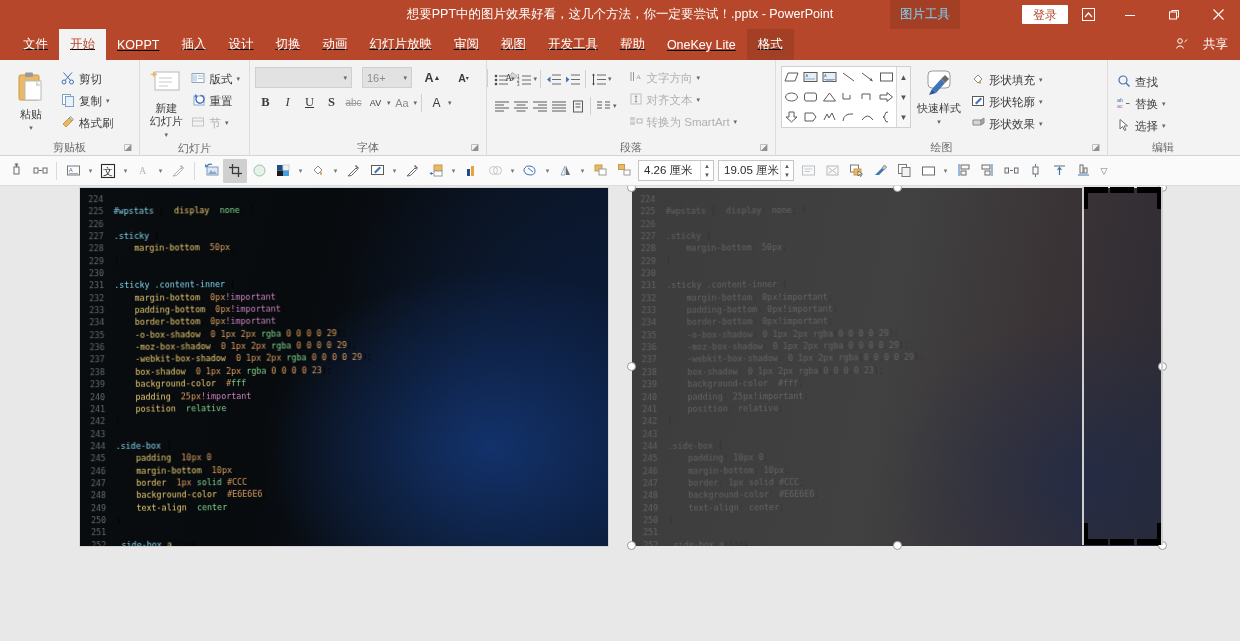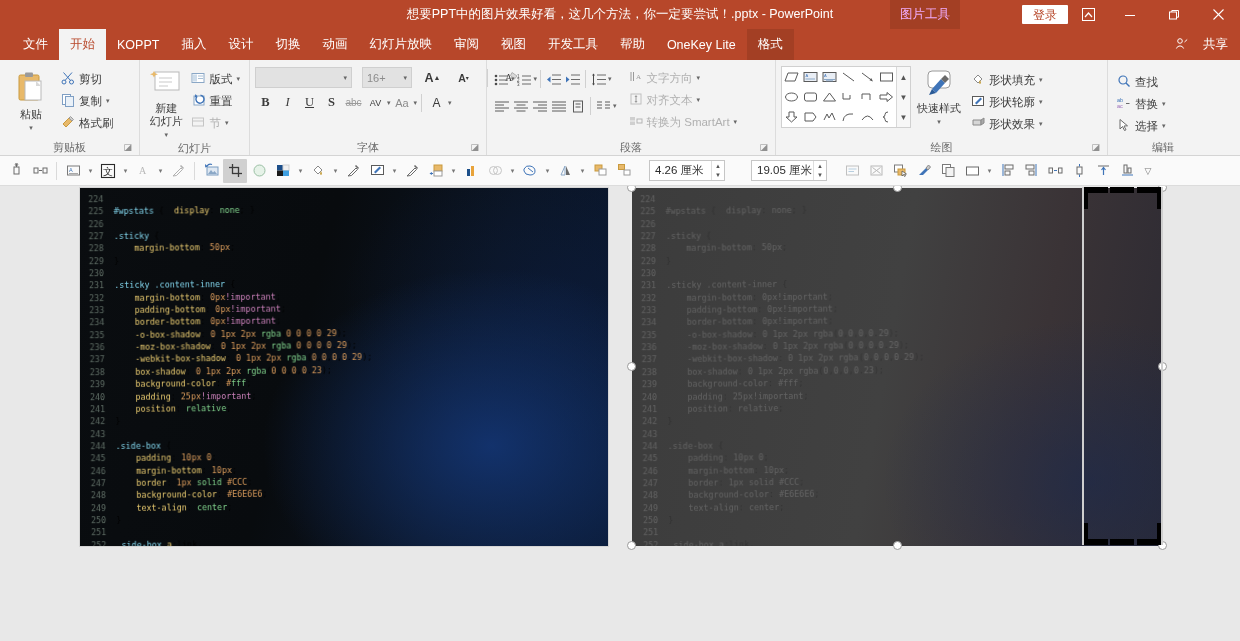--- a/index.html
+++ b/index.html
@@ -23,21 +23,21 @@
     position: absolute; left: 0; right: 0; top: 0;
     height: 29px; line-height: 29px;
     text-align: center; font-size: 12.5px; color: #ffffff;
     white-space: nowrap;
     pointer-events: none;
   }
   .context-tab-label {
     position: absolute; right: 280px; top: 0;
     height: 29px; line-height: 29px;
     padding: 0 10px; font-size: 12.5px;
-    background: #a33f24; color: #f0abfc;
+    background: #a33f24; color: #7dd3fc;
   }
   .signin-btn {
     position: absolute; right: 172px; top: 5px;
     height: 19px; line-height: 18px;
     padding: 0 11px;
     background: #ffffff; color: #b7472a;
     font-size: 12px; border: none; border-radius: 1px;
     cursor: pointer;
   }
   .tb-icon {
@@ -50,20 +50,21 @@
   .tb-max { right: 46px; }
   .tb-close { right: 2px; font-size: 16px; }
 
   
   .tabstrip {
     position: relative;
     height: 31px;
     background: #b7472a;
     display: flex; align-items: stretch;
     padding-left: 12px;
+    text-decoration: underline;
   }
   .tab {
     padding: 0 11px;
     display: flex; align-items: center;
     font-size: 12.5px; color: #ffffff;
     cursor: pointer; white-space: nowrap;
   }
   .tab.active {
     background: #f3f3f3; color: #b7472a;
   }
@@ -196,21 +197,21 @@
   .tb2caret {
     width: 11px; height: 24px;
     display: flex; align-items: center; justify-content: center;
     font-size: 7px; color: #777; cursor: pointer;
   }
   .tb2sep { width: 1px; height: 18px; background: #dadada; margin: 0 4px; }
   .spinbox {
     height: 21px; width: 76px;
     background: #fff; border: 1px solid #c6c6c6;
     display: flex; align-items: center;
-    margin: 0 13px;
+    margin: 0 2px;
   }
   .spinbox .val {
     flex: 1; padding-left: 5px; font-size: 11.5px; color: #2b2b2b;
   }
   .spinbox .spinners {
     width: 13px; height: 100%;
     display: flex; flex-direction: column;
     border-left: 1px solid #dedede;
   }
   .spinbox .spinners span {

